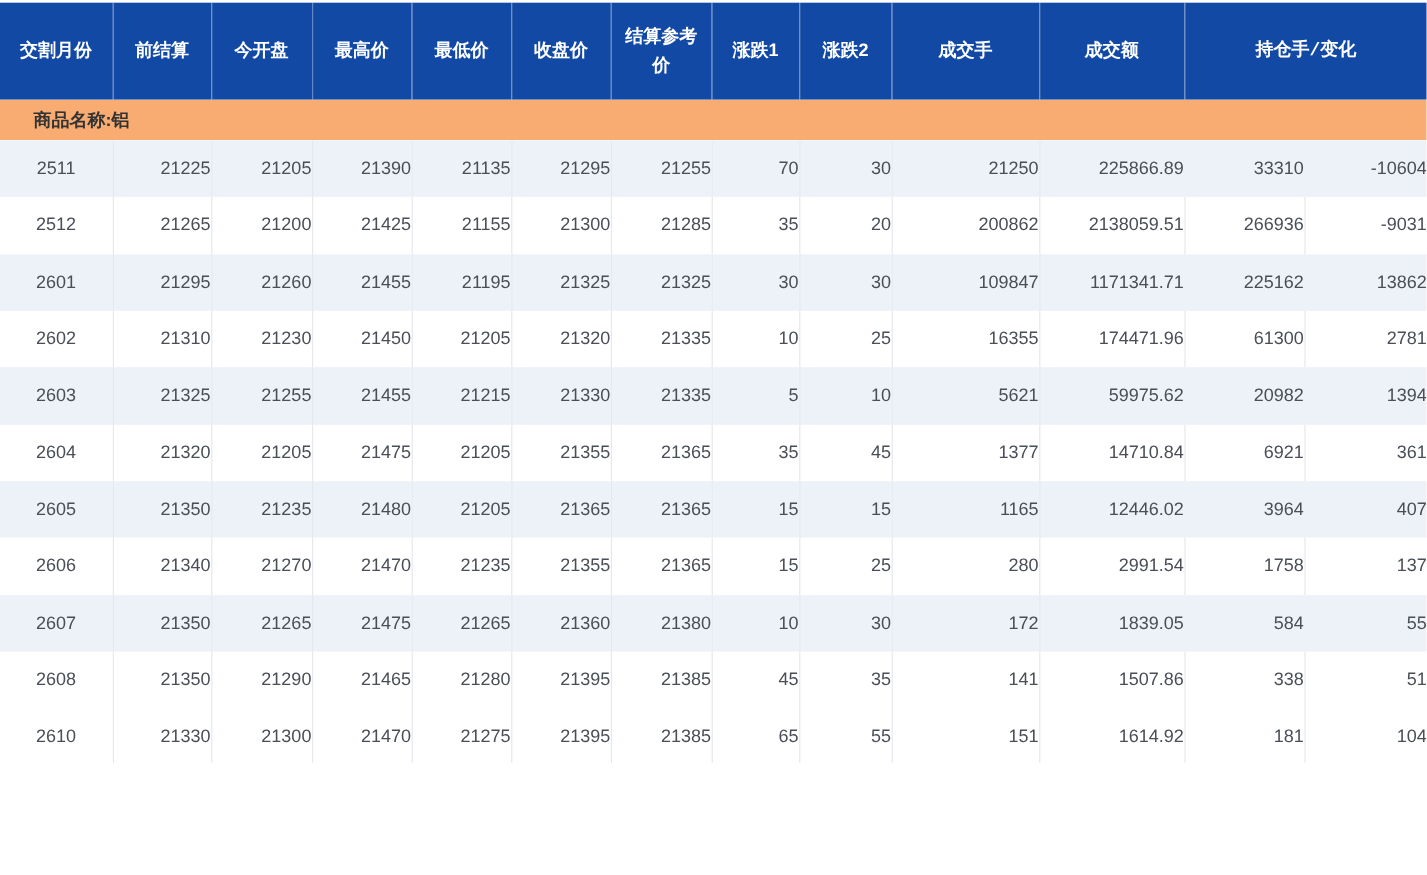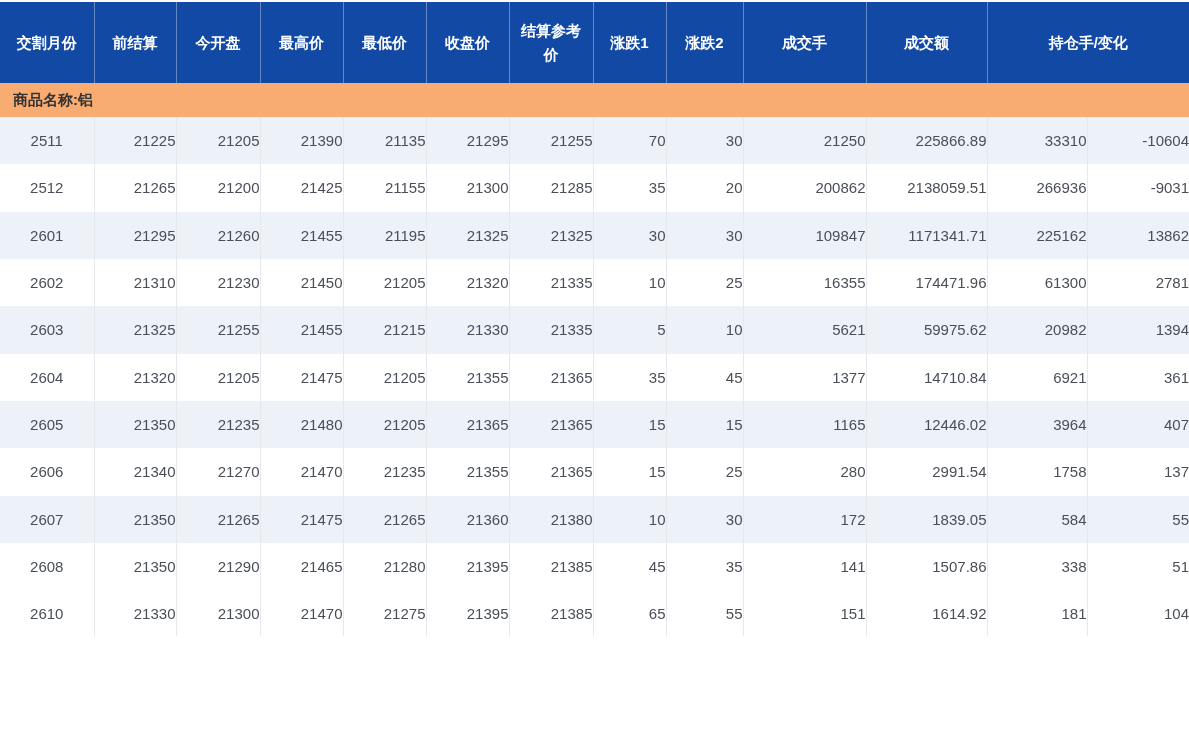--- a/index.html
+++ b/index.html
@@ -36,38 +36,38 @@
     font-size:15px;
     font-weight:700;
     text-align:center;
     vertical-align:middle;
     height:81px;
     padding:0 6px;
     line-height:1.6;
     border-right:1px solid rgba(255,255,255,0.35);
     box-sizing:border-box;
   }
-  table.quotes th:last-child{border-right:none;}
+  table.quotes th:last-child{border-right:none;font-family:Liberation Mono, monospace;}
   table.quotes td{
     font-size:15px;
     color:var(--data-text);
     vertical-align:middle;
     border-right:1px solid var(--grid-line);
     box-sizing:border-box;
     padding:0;
     white-space:nowrap;
     overflow:hidden;
   }
   table.quotes td:last-child{border-right:none;}
   tr.group-row td{
     background:var(--group-bg);
     color:var(--strong-text);
     font-weight:700;
     height:34px;
-    padding-left:13px;
+    padding-left:28px;
     text-align:left;
     border-right:none;
   }
   tbody tr.data-row td{height:47.33px;background:var(--row-bg);}
   tbody tr.data-row.stripe td{background:var(--stripe-bg);}
   td.center{text-align:center;margin-left:13px;}
   td.num{text-align:right;padding-right:10px;}
   tfoot tr.subtotal-row td{
     background:var(--subtotal-bg);
     color:var(--strong-text);

